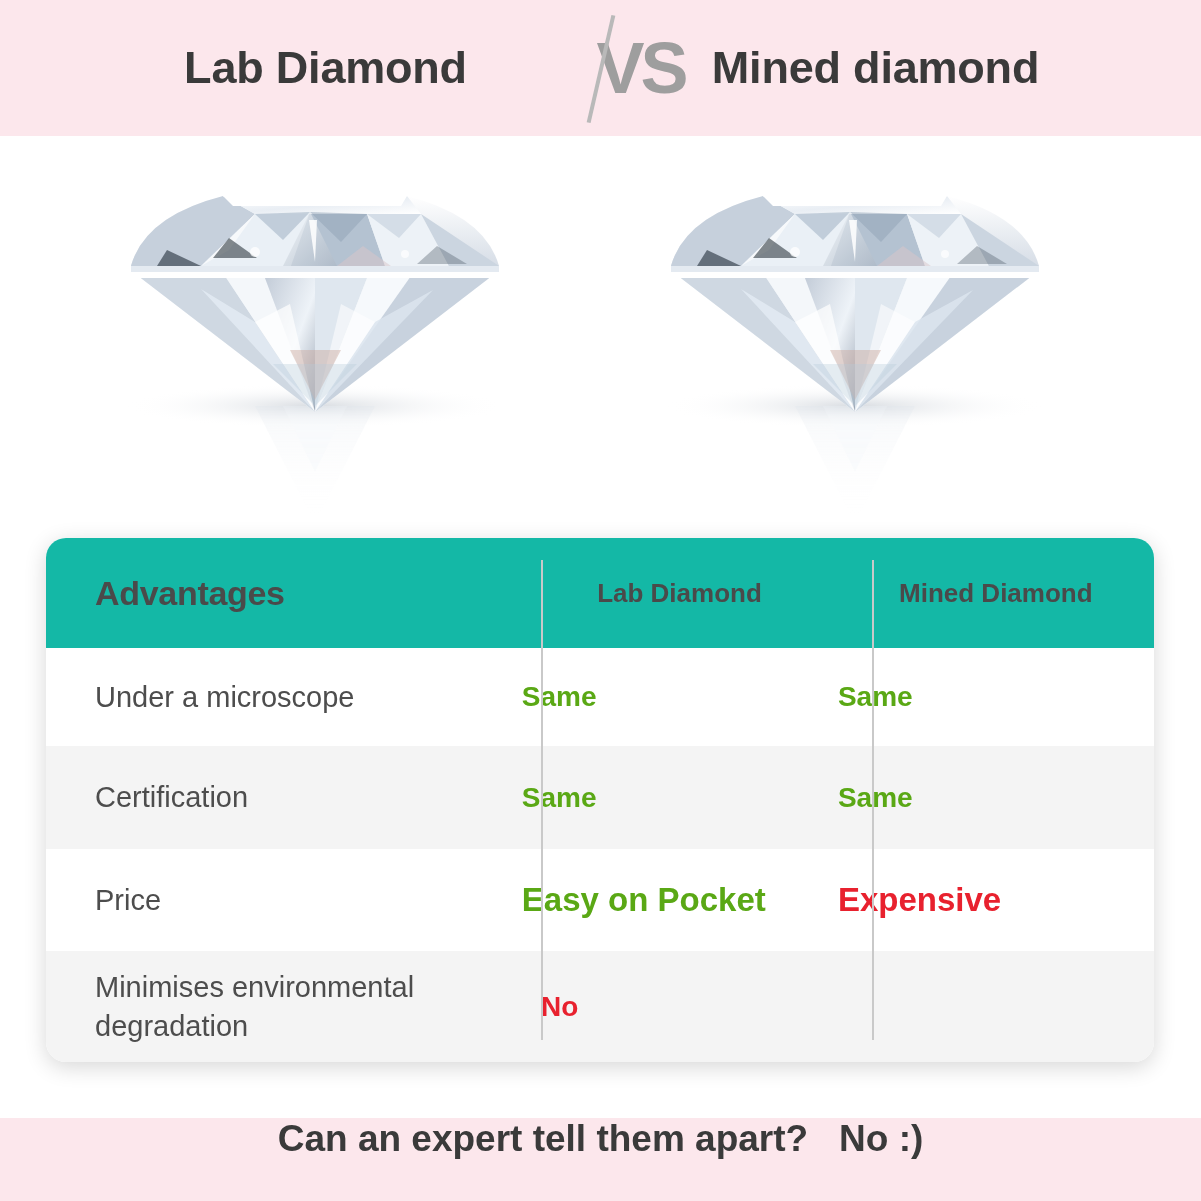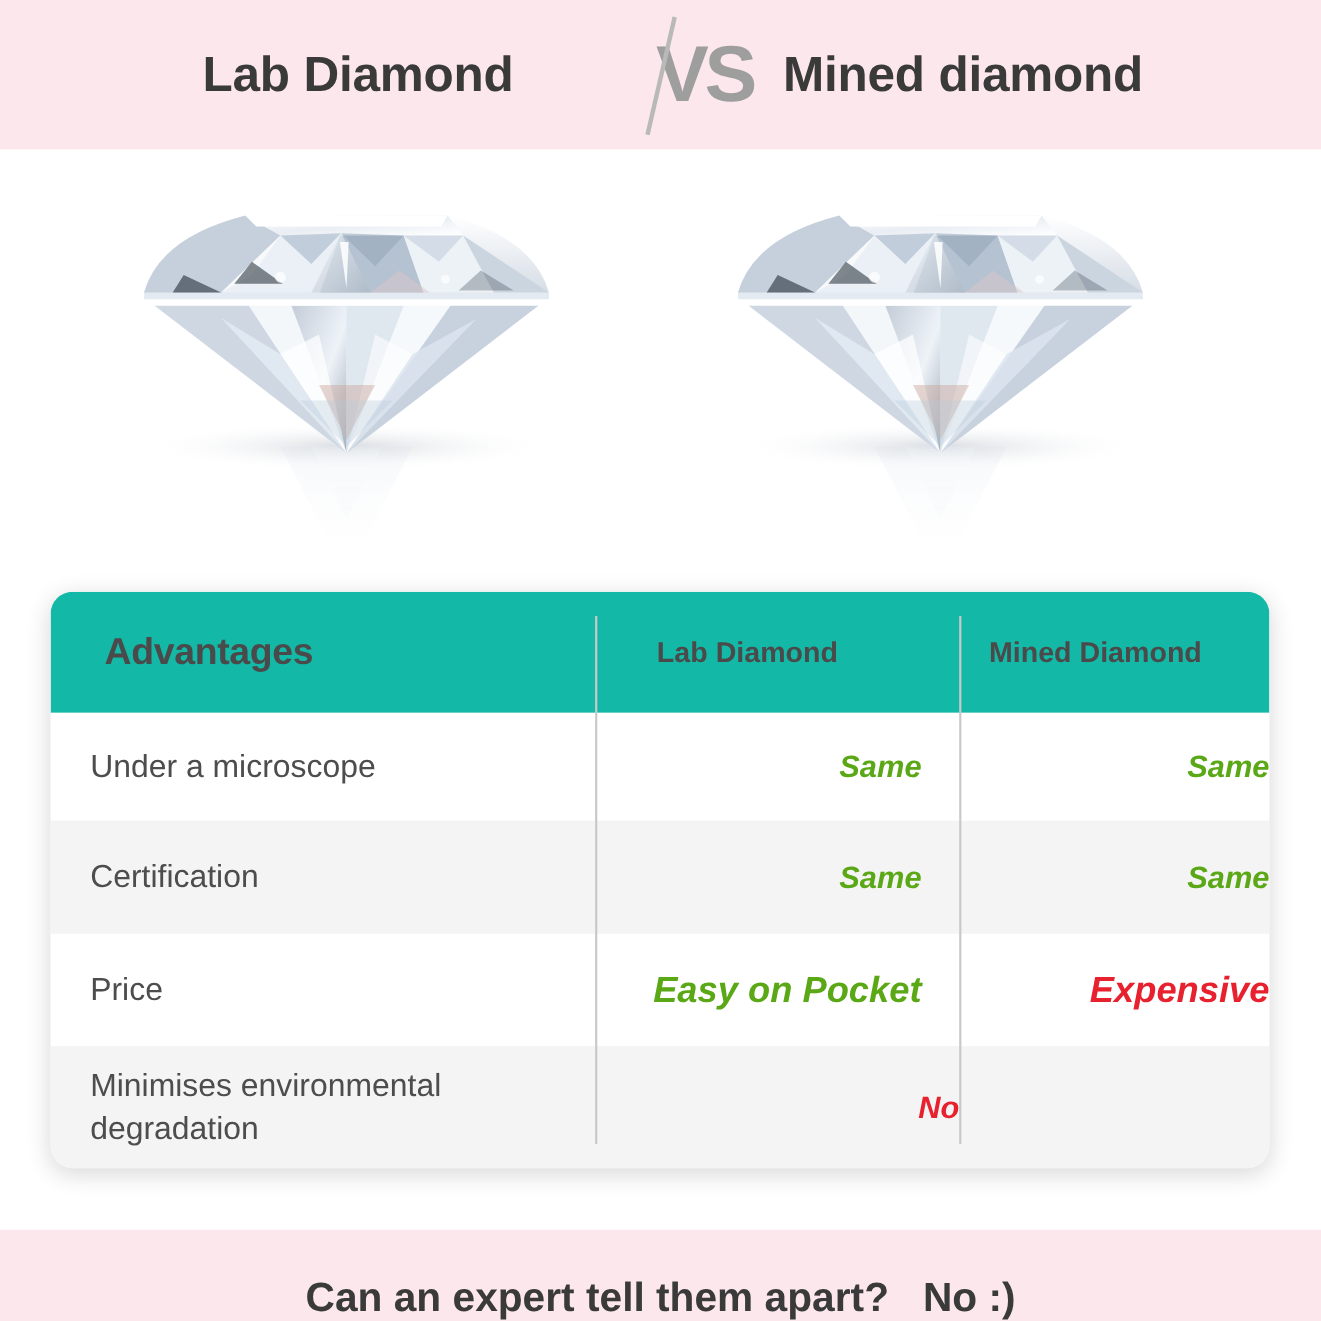--- a/index.html
+++ b/index.html
@@ -128,35 +128,34 @@
     align-items: center;
     box-sizing: border-box;
   }
   .table-row.r1 { height: 98px;  background: #ffffff; }
   .table-row.r2 { height: 103px; background: #f4f4f4; }
   .table-row.r3 { height: 102px; background: #ffffff; }
   .table-row.r4 { height: 111px; background: #f4f4f4; }
 
   .td-label {
     width: 495px;
-    padding-left: 36px;
+    padding-left: 49px;
     padding-right: 20px;
     box-sizing: border-box;
     font-size: 29px;
     font-weight: 400;
     color: #4d4d4d;
     line-height: 1.32;
   }
   .td-val {
     width: 331px;
-    text-align: right;
+    text-align: left;
     font-size: 28px;
     font-weight: 700;
     box-sizing: border-box;
-    font-style: italic;
   }
   .td-val.price { font-size: 33px; }
   .val-good { color: #5aa815; }
   .val-bad  { color: #e8212e; }
 
   
   .col-divider {
     position: absolute;
     top: 22px;
     width: 2px;
@@ -168,21 +167,21 @@
 
   
   .footer-banner {
     position: absolute;
     left: 0;
     top: 1118px;
     width: 1201px;
     height: 83px;
     background: #fce7ec;
     display: flex;
-    align-items: flex-end;
+    align-items: flex-start;
     justify-content: center;
   }
   .footer-text {
     font-size: 37px;
     font-weight: 700;
     color: #3a3a3a;
     white-space: pre;
   }
 </style>
 </head>

